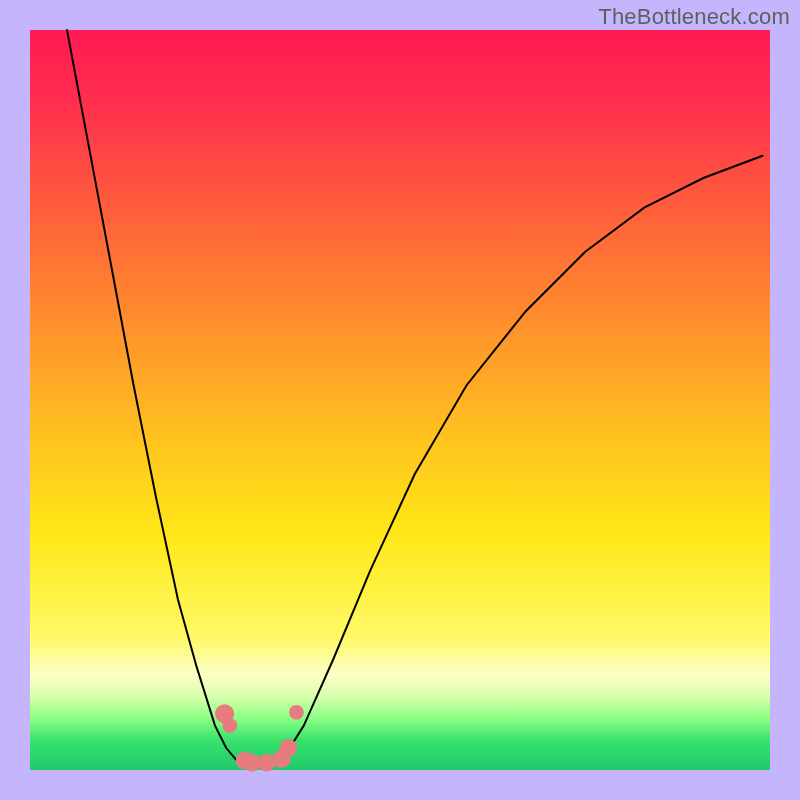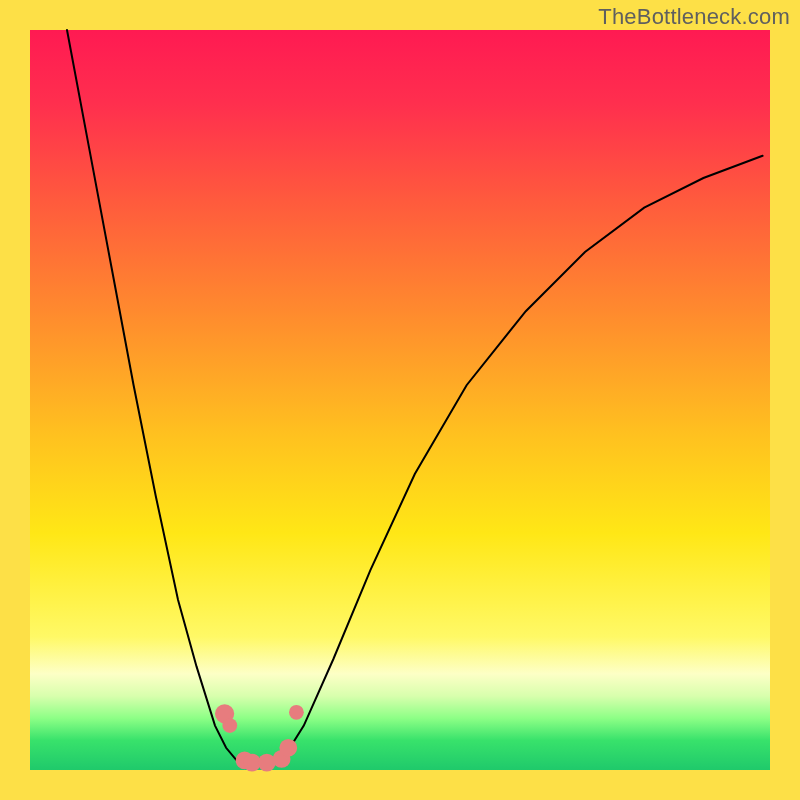--- a/index.html
+++ b/index.html
@@ -10,21 +10,21 @@
     background: #000;
     overflow: hidden;
     font-family: Arial, Helvetica, sans-serif;
   }
   .frame {
     position: absolute;
     left: 0;
     top: 0;
     width: 800px;
     height: 800px;
-    background: #fde047;
+    background: #c4b5fd;
   }
   .plot-area {
     position: absolute;
     left: 30px;
     top: 30px;
     width: 740px;
     height: 740px;
     
     background: linear-gradient(
       to bottom,

